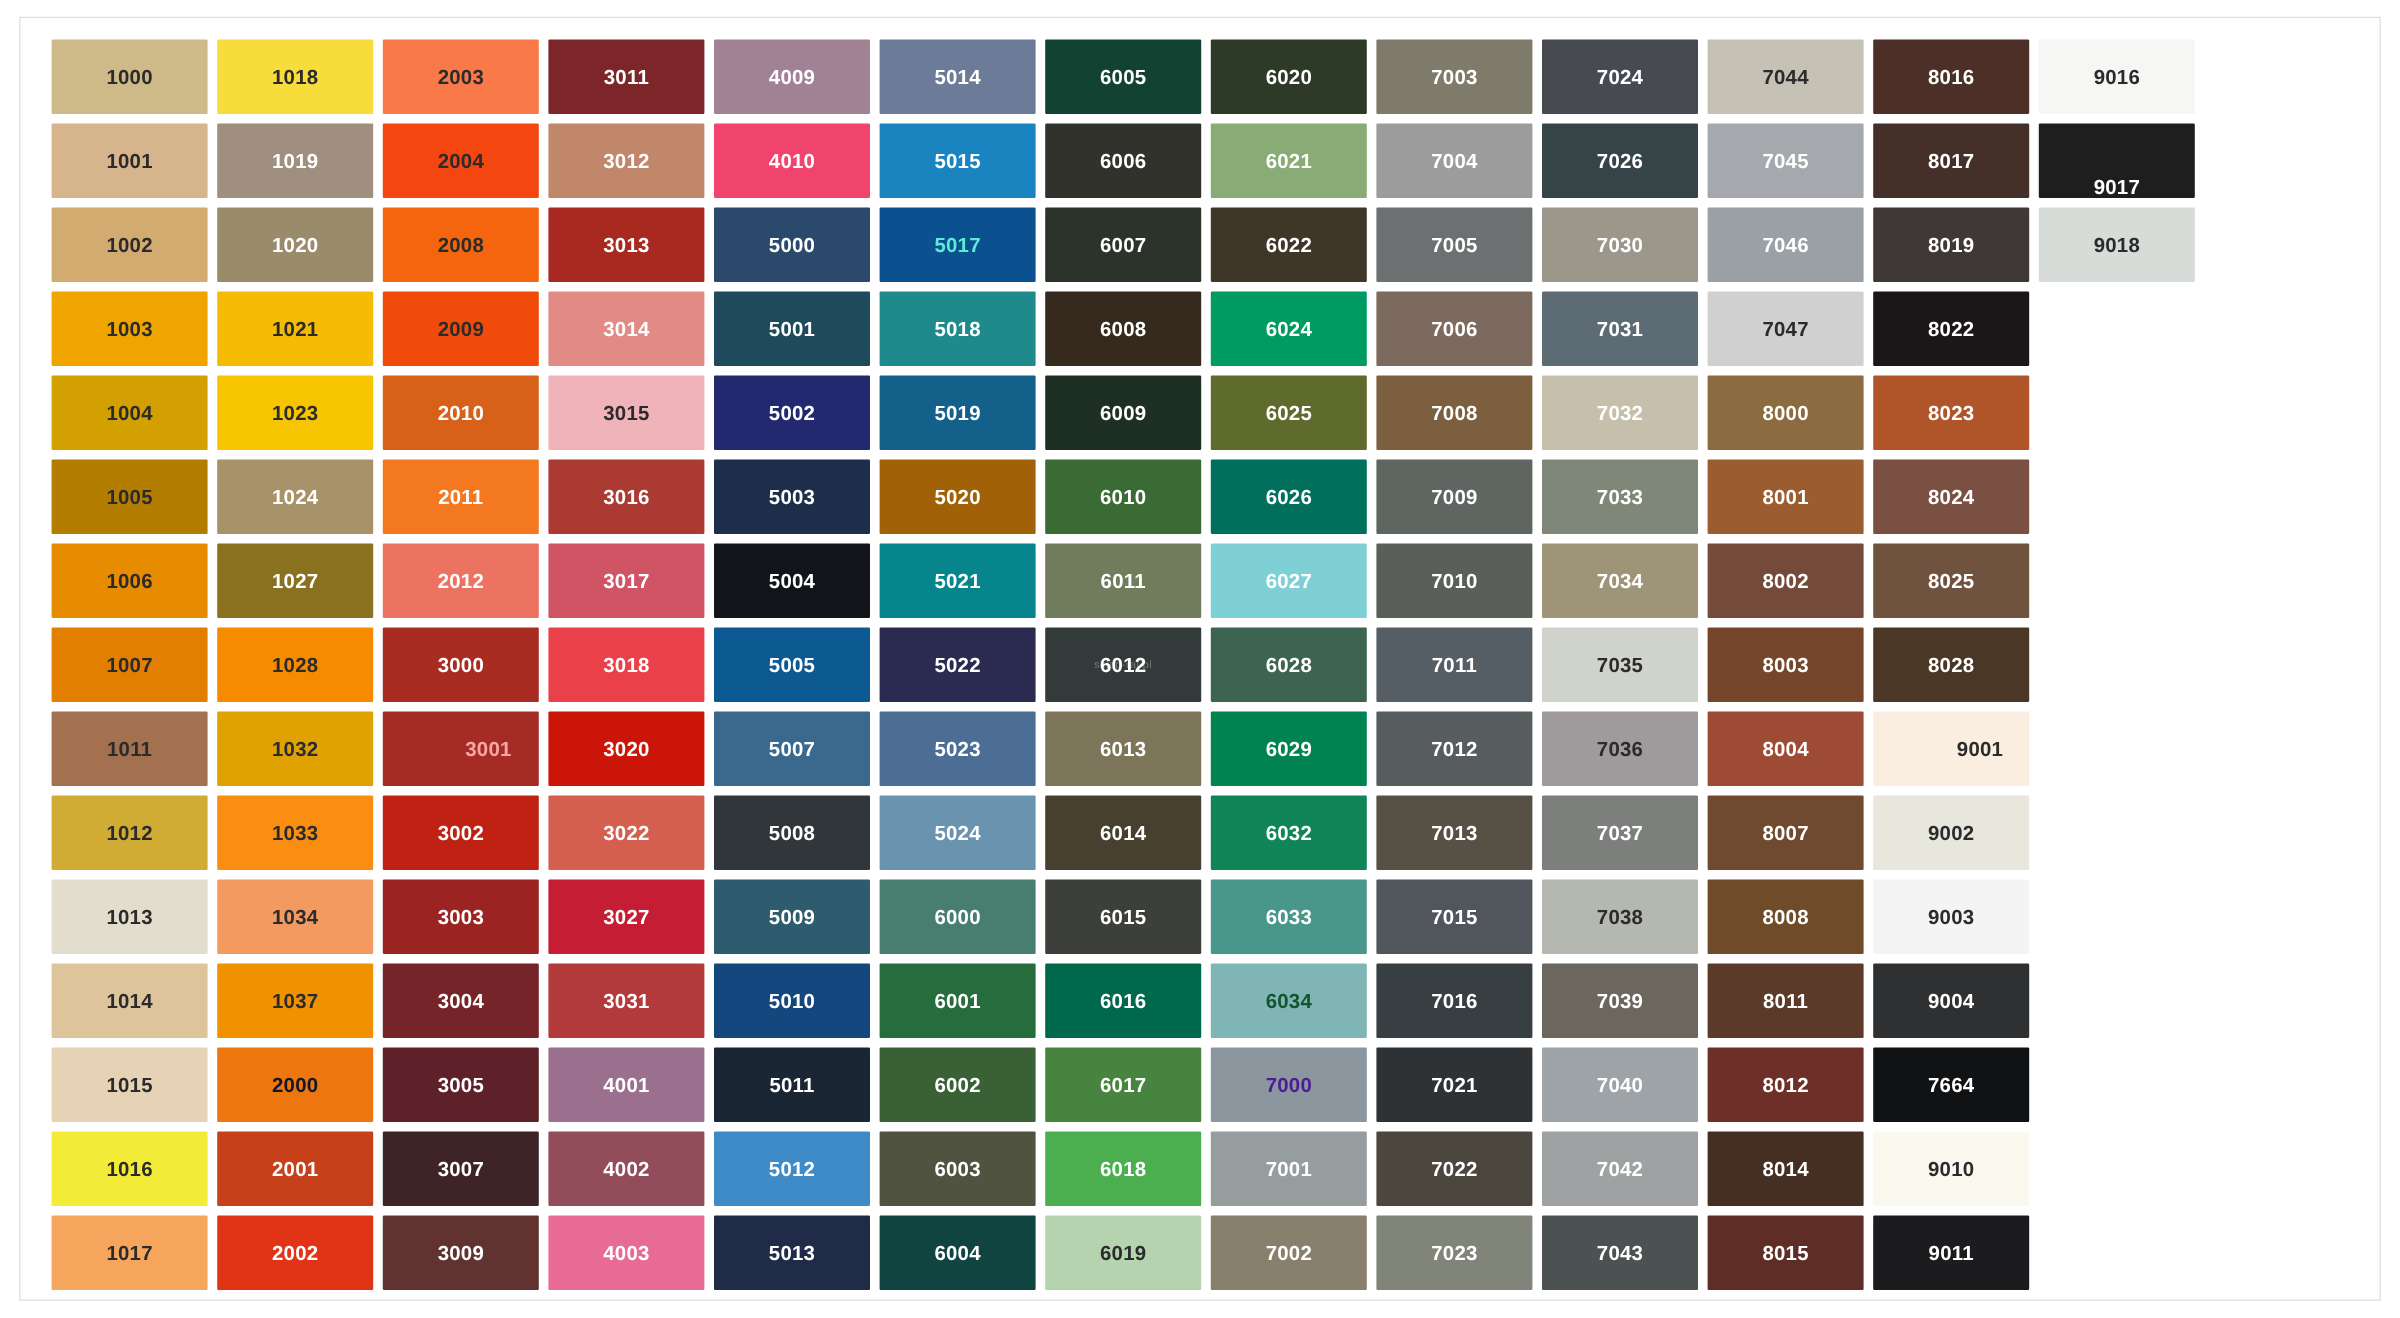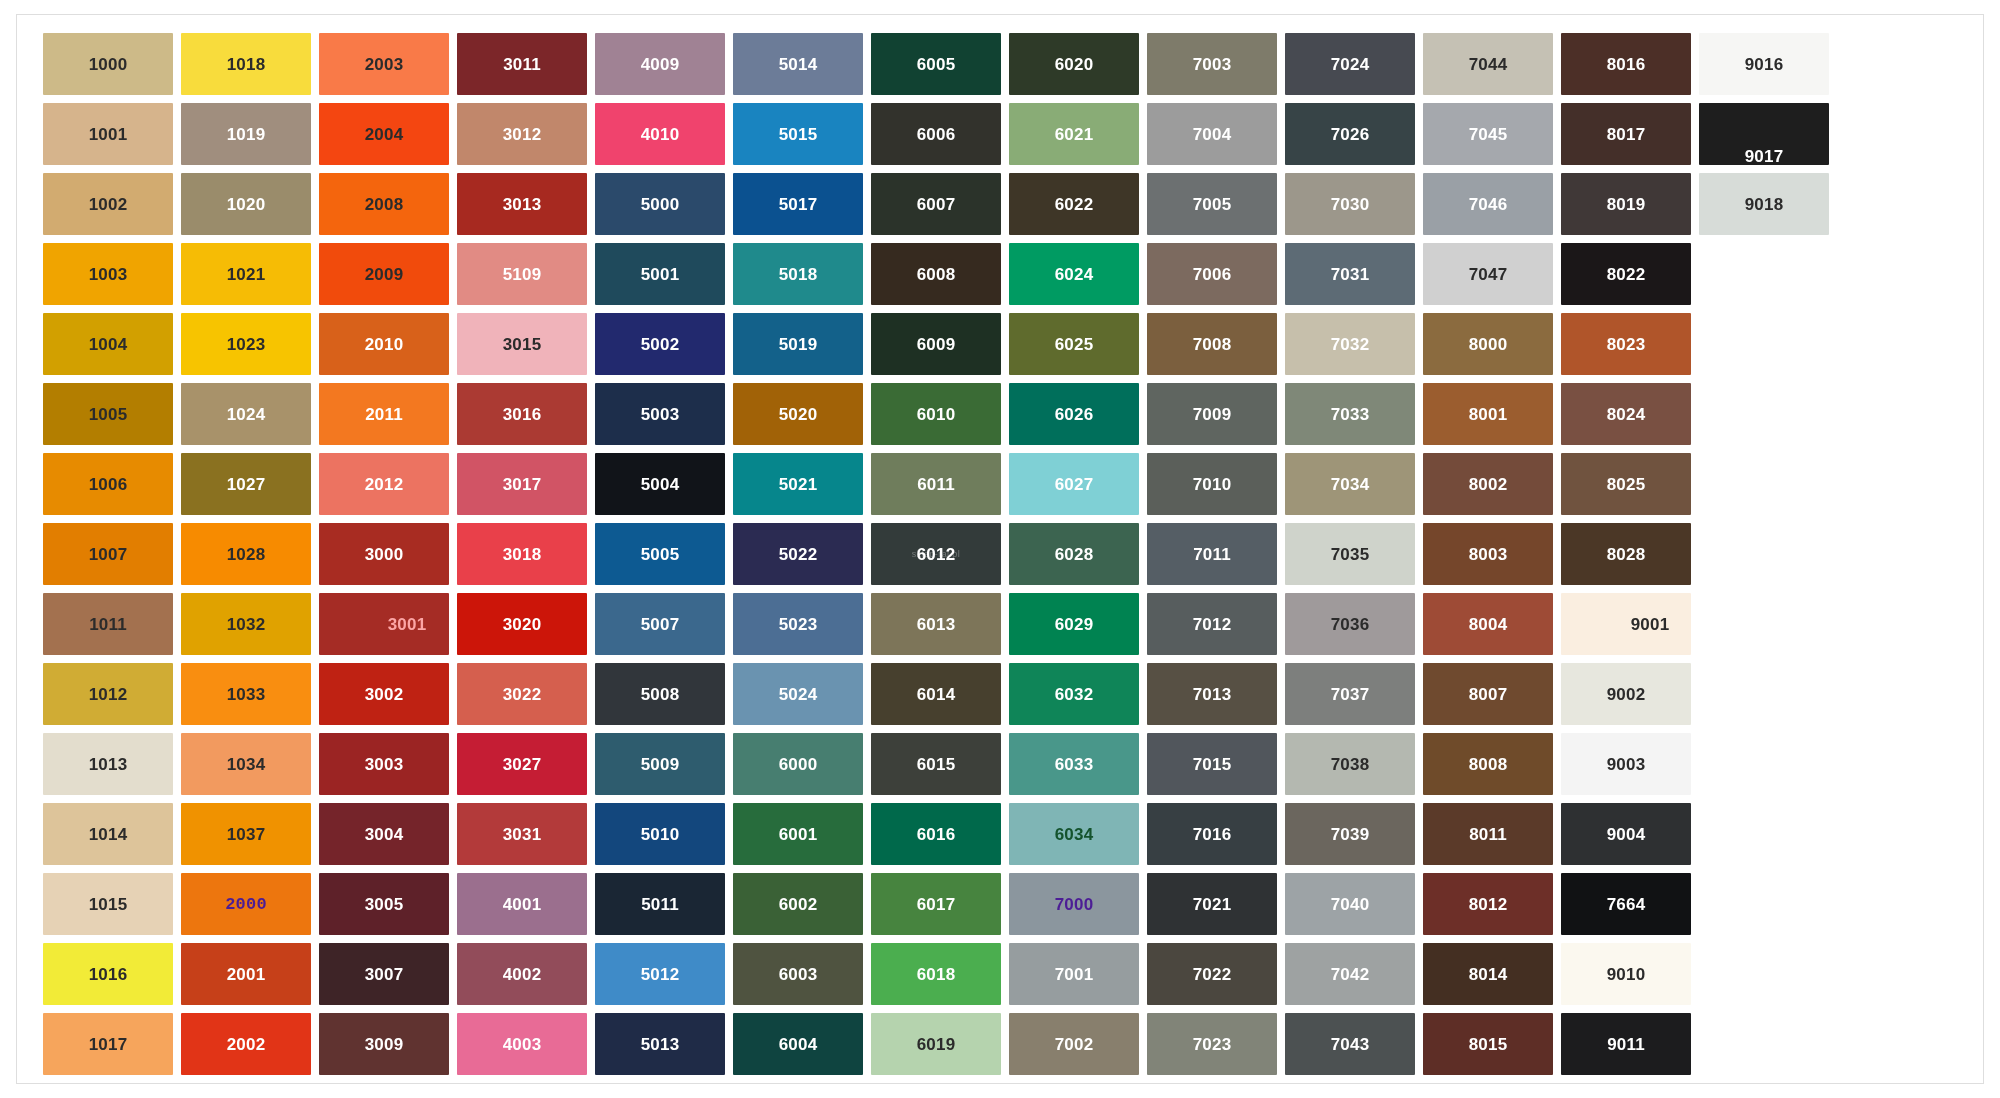--- a/index.html
+++ b/index.html
@@ -159,21 +159,21 @@
         <div class="cell" style="background: rgb(244, 101, 13);">
           <span class="code" style="color: rgb(43, 43, 43);">2008</span>
         </div>
         <div class="cell" style="background: rgb(167, 41, 32);">
           <span class="code" style="color: rgb(255, 255, 255);">3013</span>
         </div>
         <div class="cell" style="background: rgb(43, 74, 107);">
           <span class="code" style="color: rgb(255, 255, 255);">5000</span>
         </div>
         <div class="cell" style="background: rgb(11, 81, 144);">
-          <span class="code" style="color: #ffffff; text-align: center;">5017</span>
+          <span class="code" style="color: #5eead4; text-align: center;">5017</span>
         </div>
         <div class="cell" style="background: rgb(43, 51, 42);">
           <span class="code" style="color: rgb(255, 255, 255);">6007</span>
         </div>
         <div class="cell" style="background: rgb(62, 54, 39);">
           <span class="code" style="color: rgb(255, 255, 255);">6022</span>
         </div>
         <div class="cell" style="background: rgb(108, 112, 113);">
           <span class="code" style="color: rgb(255, 255, 255);">7005</span>
         </div>
@@ -193,21 +193,21 @@
         <div class="cell" style="background: rgb(240, 164, 0);">
           <span class="code" style="color: rgb(43, 43, 43);">1003</span>
         </div>
         <div class="cell" style="background: rgb(246, 188, 5);">
           <span class="code" style="color: rgb(43, 43, 43);">1021</span>
         </div>
         <div class="cell" style="background: rgb(241, 75, 12);">
           <span class="code" style="color: rgb(43, 43, 43);">2009</span>
         </div>
         <div class="cell" style="background: rgb(225, 139, 132);">
-          <span class="code" style="color: rgb(255, 255, 255);">5109</span>
+          <span class="code" style="color: rgb(255, 255, 255);">3014</span>
         </div>
         <div class="cell" style="background: rgb(31, 74, 92);">
           <span class="code" style="color: rgb(255, 255, 255);">5001</span>
         </div>
         <div class="cell" style="background: rgb(31, 138, 140);">
           <span class="code" style="color: rgb(255, 255, 255);">5018</span>
         </div>
         <div class="cell" style="background: rgb(54, 42, 31);">
           <span class="code" style="color: rgb(255, 255, 255);">6008</span>
         </div>
@@ -530,21 +530,21 @@
         </div>
         <div class="cell" style="background: rgb(46, 48, 50);">
           <span class="code" style="color: rgb(255, 255, 255);">9004</span>
         </div>
         <div class="cell empty"></div>
         <div class="cell empty"></div>
         <div class="cell" style="background: rgb(230, 210, 181);">
           <span class="code" style="color: rgb(43, 43, 43);">1015</span>
         </div>
         <div class="cell" style="background: rgb(237, 118, 14);">
-          <span class="code" style="color: #4c1d95; font-family: Liberation Mono, monospace;">2000</span>
+          <span class="code" style="color: #0f172a;">2000</span>
         </div>
         <div class="cell" style="background: rgb(94, 33, 41);">
           <span class="code" style="color: rgb(255, 255, 255);">3005</span>
         </div>
         <div class="cell" style="background: rgb(155, 111, 142);">
           <span class="code" style="color: rgb(255, 255, 255);">4001</span>
         </div>
         <div class="cell" style="background: rgb(26, 38, 52);">
           <span class="code" style="color: rgb(255, 255, 255);">5011</span>
         </div>

